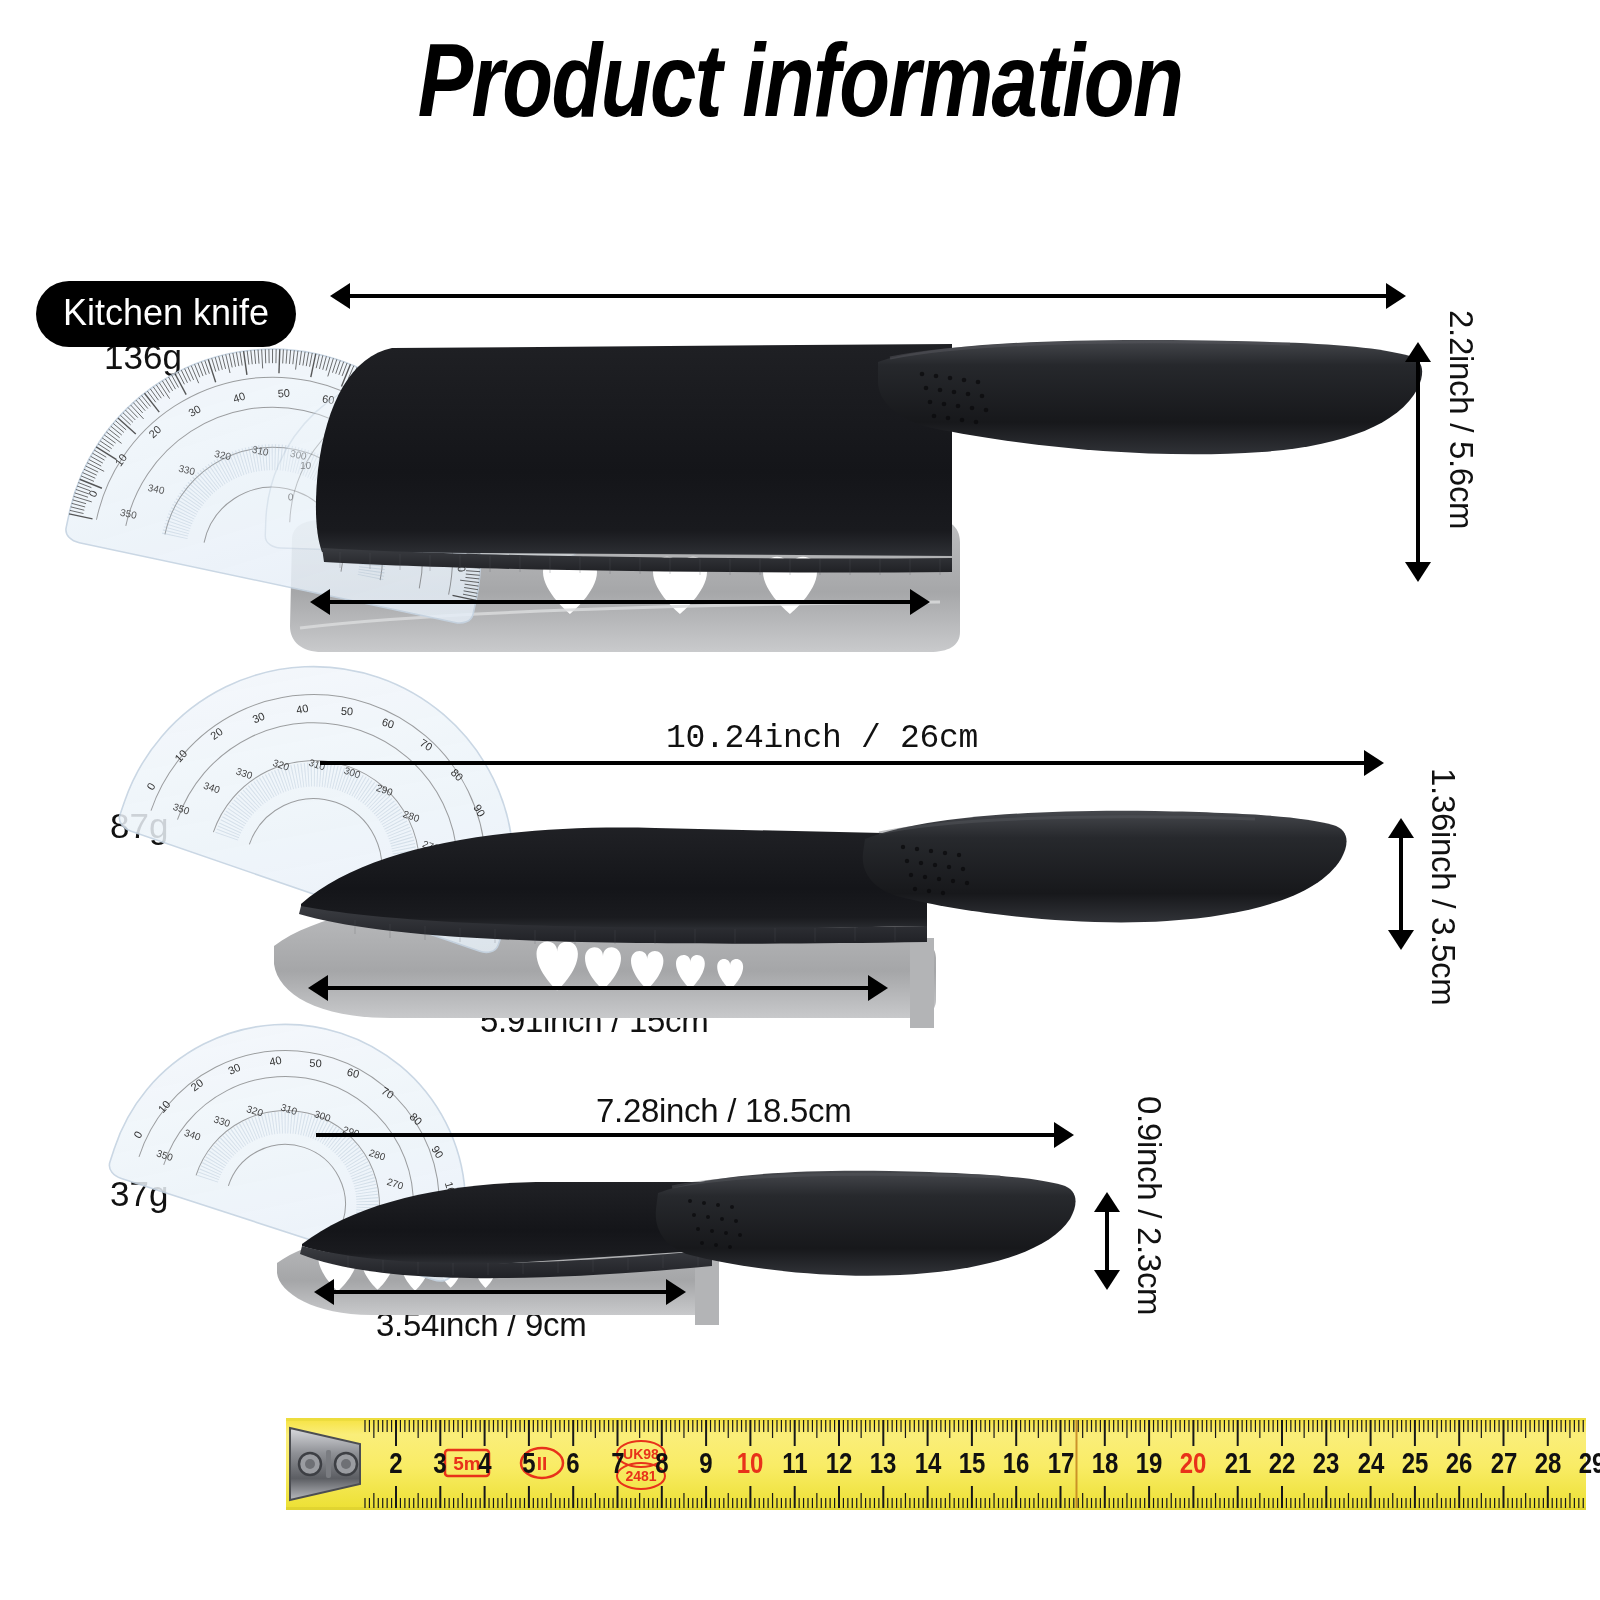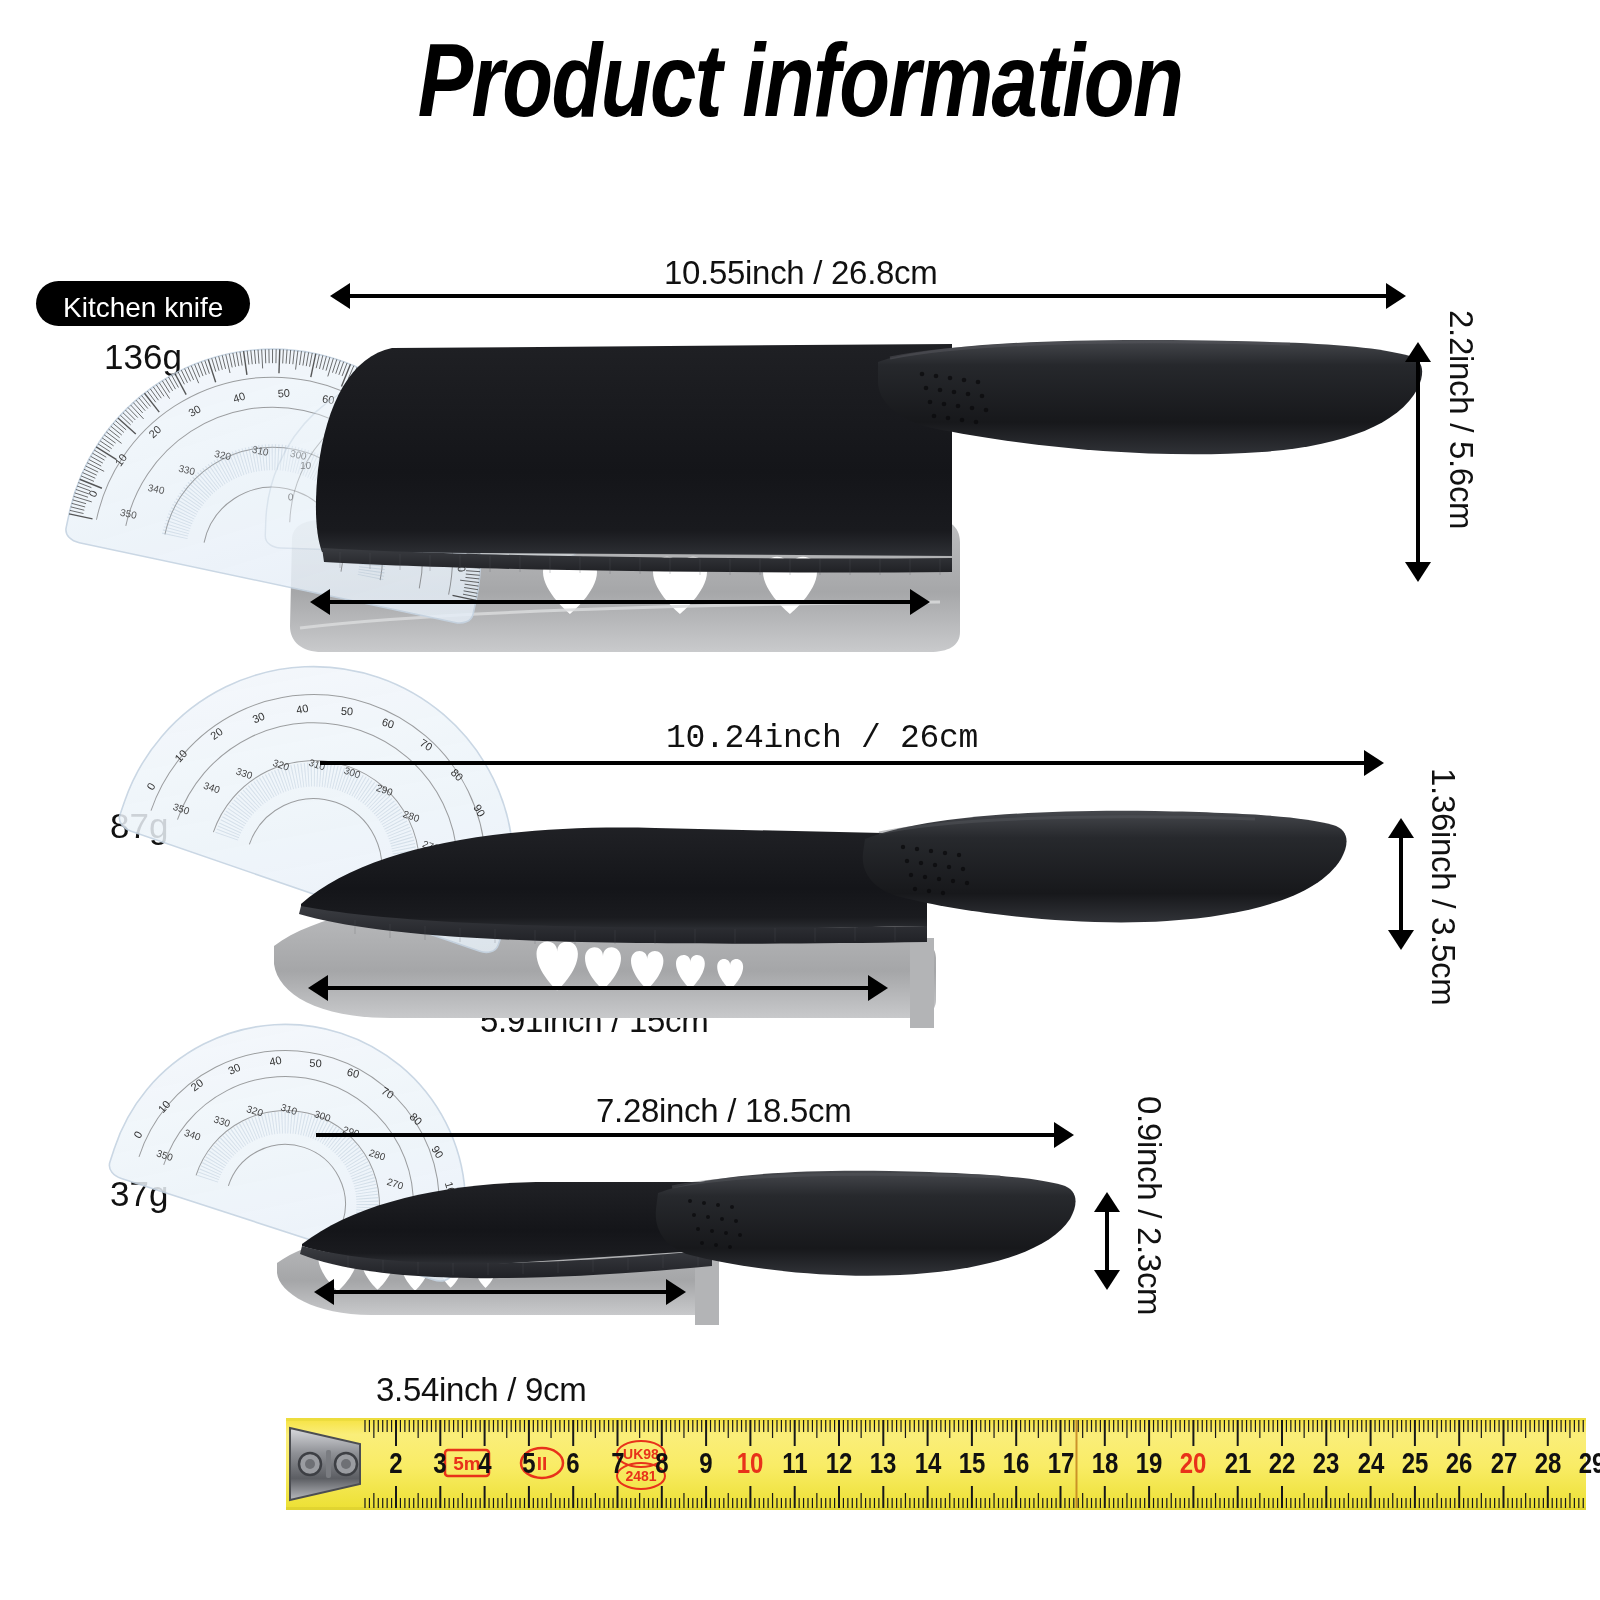--- a/index.html
+++ b/index.html
@@ -61,22 +61,22 @@
     color: #111;
   }
 
   
   .pill {
     position: absolute;
     background: #000;
     color: #fff;
     border-radius: 40px;
     font-family: "Liberation Sans", sans-serif;
-    font-size: 28px;
-    padding: 11px 27px 2px 27px;
+    font-size: 36px;
+    padding: 11px 27px 13px 27px;
     white-space: nowrap;
     z-index: 40;
   }
 
   
   .harrow {
     position: absolute;
     height: 26px;
     z-index: 30;
   }
@@ -517,21 +517,20 @@
     </svg>
 
     <div class="pill" style="left:36px;top:281px;">Kitchen knife</div>
     <div class="weight" style="left:104px;top:337px;">136g</div>
 
     <div class="harrow" style="left:330px;top:283px;width:1076px;">
       <div class="head left"></div>
       <div class="shaft"></div>
       <div class="head right"></div>
     </div>
-    <div class="dimtext" style="left:664px;top:254px;">10.55inch / 26.8cm</div>
 
     <div class="varrow" style="left:1405px;top:342px;height:240px;">
       <div class="head up"></div>
       <div class="shaft"></div>
       <div class="head down"></div>
     </div>
     <div class="vdimtext" style="left:1480px;top:310px;">2.2inch / 5.6cm</div>
 
     <div class="harrow" style="left:310px;top:589px;width:620px;">
       <div class="head left"></div>
@@ -838,21 +837,21 @@
       <div class="shaft"></div>
       <div class="head down"></div>
     </div>
     <div class="vdimtext" style="left:1168px;top:1096px;">0.9inch / 2.3cm</div>
 
     <div class="harrow" style="left:314px;top:1279px;width:372px;">
       <div class="head left"></div>
       <div class="shaft"></div>
       <div class="head right"></div>
     </div>
-    <div class="dimtext" style="left:376px;top:1371px;">3.54inch / 9cm</div>
+    <div class="dimtext" style="left:376px;top:1306px;">3.54inch / 9cm</div>
   </div>
 
   <div id="tape">
     <svg width="1300" height="108" viewBox="0 0 1300 108" style="position:absolute;left:0;top:0;">
       <defs>
         <linearGradient id="tapebody" x1="0" y1="0" x2="0" y2="1">
           <stop offset="0%" stop-color="#f6e23f"></stop>
           <stop offset="18%" stop-color="#faee7a"></stop>
           <stop offset="52%" stop-color="#f9ec66"></stop>
           <stop offset="100%" stop-color="#ece033"></stop>

